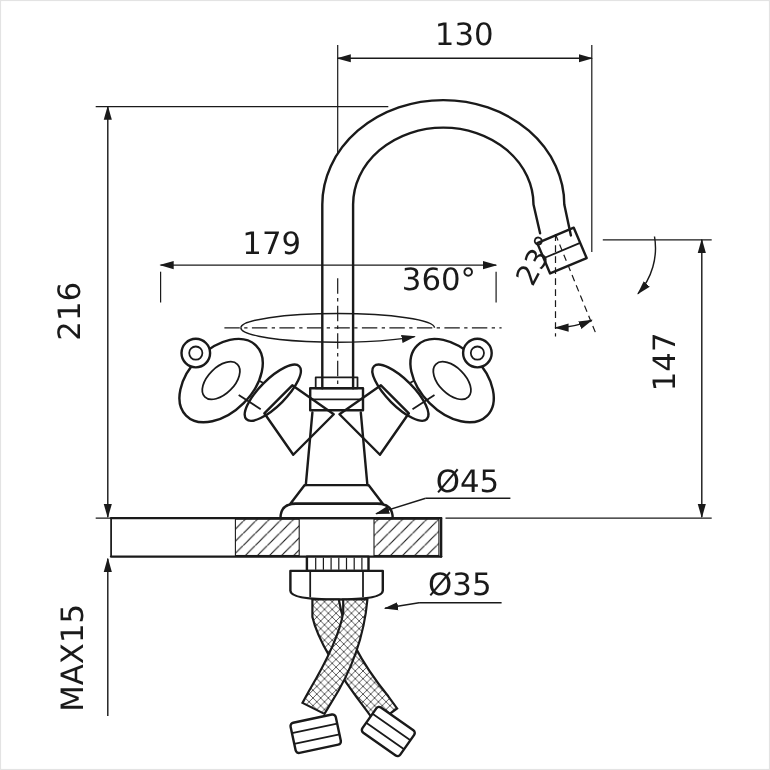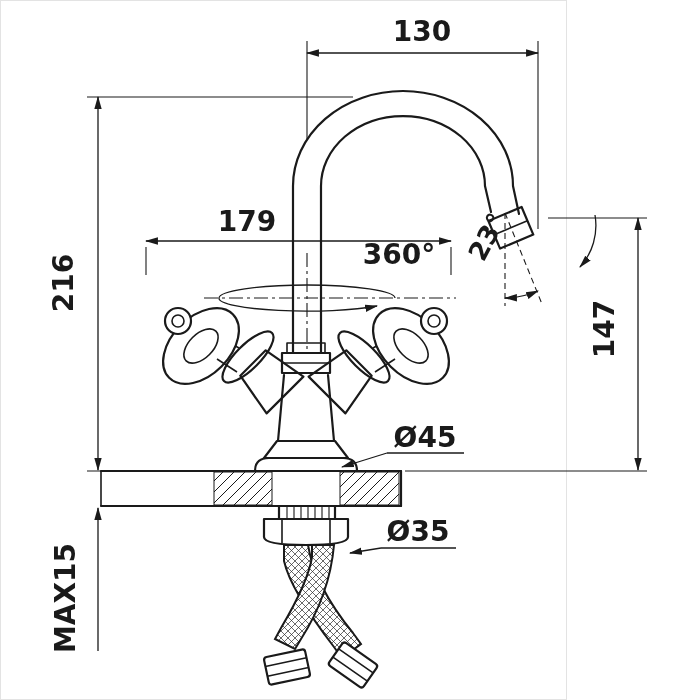--- a/index.html
+++ b/index.html
@@ -1,16 +1,16 @@
 <!DOCTYPE html>
 <html><head>
 <meta charset="utf-8">
 <style>
   html,body{margin:0;padding:0;background:#fff;}
-  .frame{width:567px;height:700px;position:relative;background:#fff;border:1px solid #e3e3e3;box-sizing:border-box;font-family:"DejaVu Sans",sans-serif;font-weight:bold;}
+  .frame{width:700px;height:700px;position:relative;background:#fff;border:1px solid #e3e3e3;box-sizing:border-box;font-family:"DejaVu Sans",sans-serif;}
   svg{display:block;}
   .o{stroke:#1a1a1a;stroke-width:2.2;fill:none;stroke-linejoin:round;stroke-linecap:round;}
   .ot{stroke:#1a1a1a;stroke-width:1.6;fill:none;stroke-linejoin:round;}
   .dim{stroke:#1a1a1a;stroke-width:1.3;fill:none;}
   .ext{stroke:#1a1a1a;stroke-width:1.1;fill:none;}
   .cl{stroke:#1a1a1a;stroke-width:1.1;fill:none;stroke-dasharray:14 4 3 4;}
   .dash{stroke:#1a1a1a;stroke-width:1.1;fill:none;stroke-dasharray:6 4;}
   .lbl{font-family:"DejaVu Sans",sans-serif;font-size:28px;fill:#1a1a1a;}
   .lbl-s{font-family:"DejaVu Sans",sans-serif;font-size:26px;fill:#1a1a1a;}
   .wh{fill:#ffffff;}

